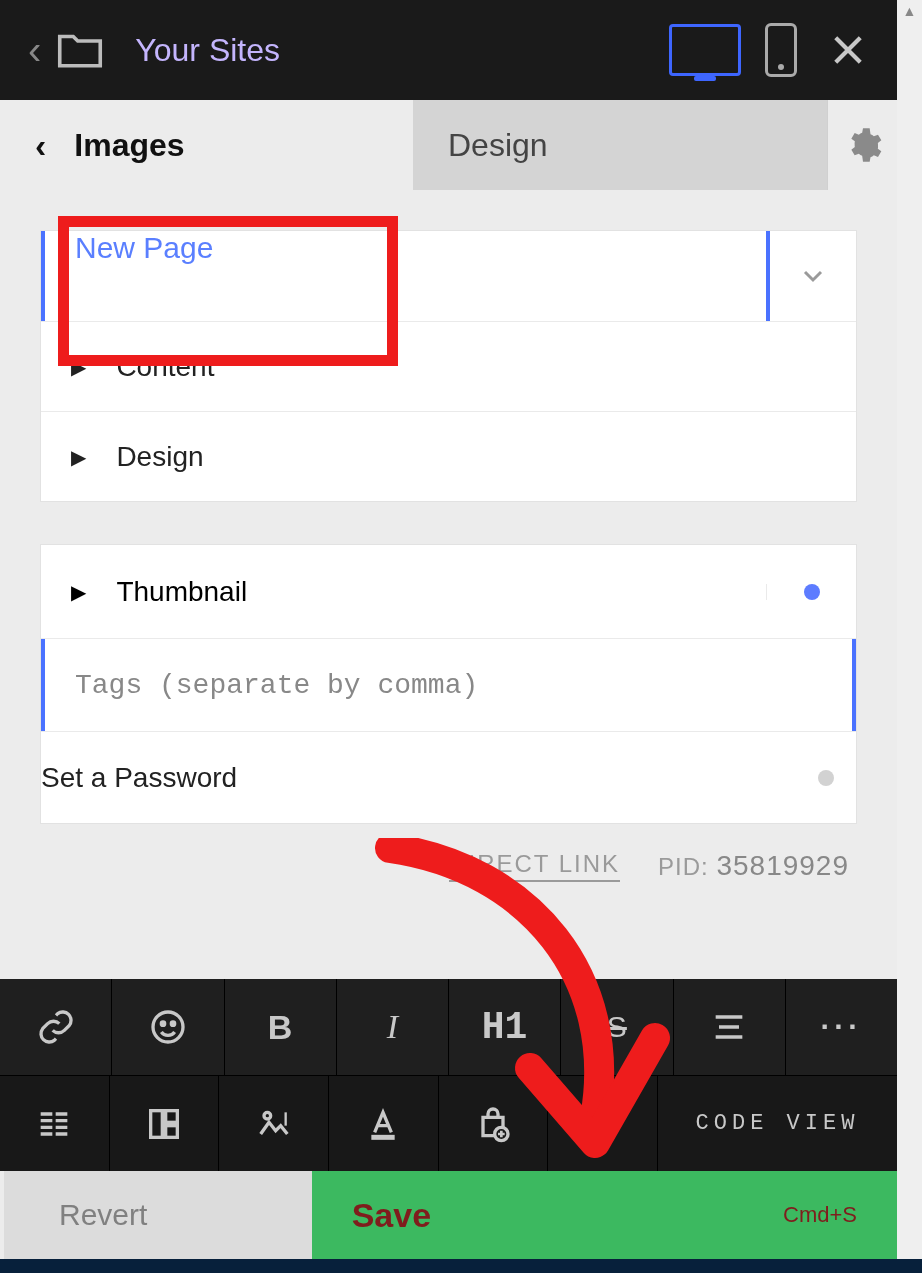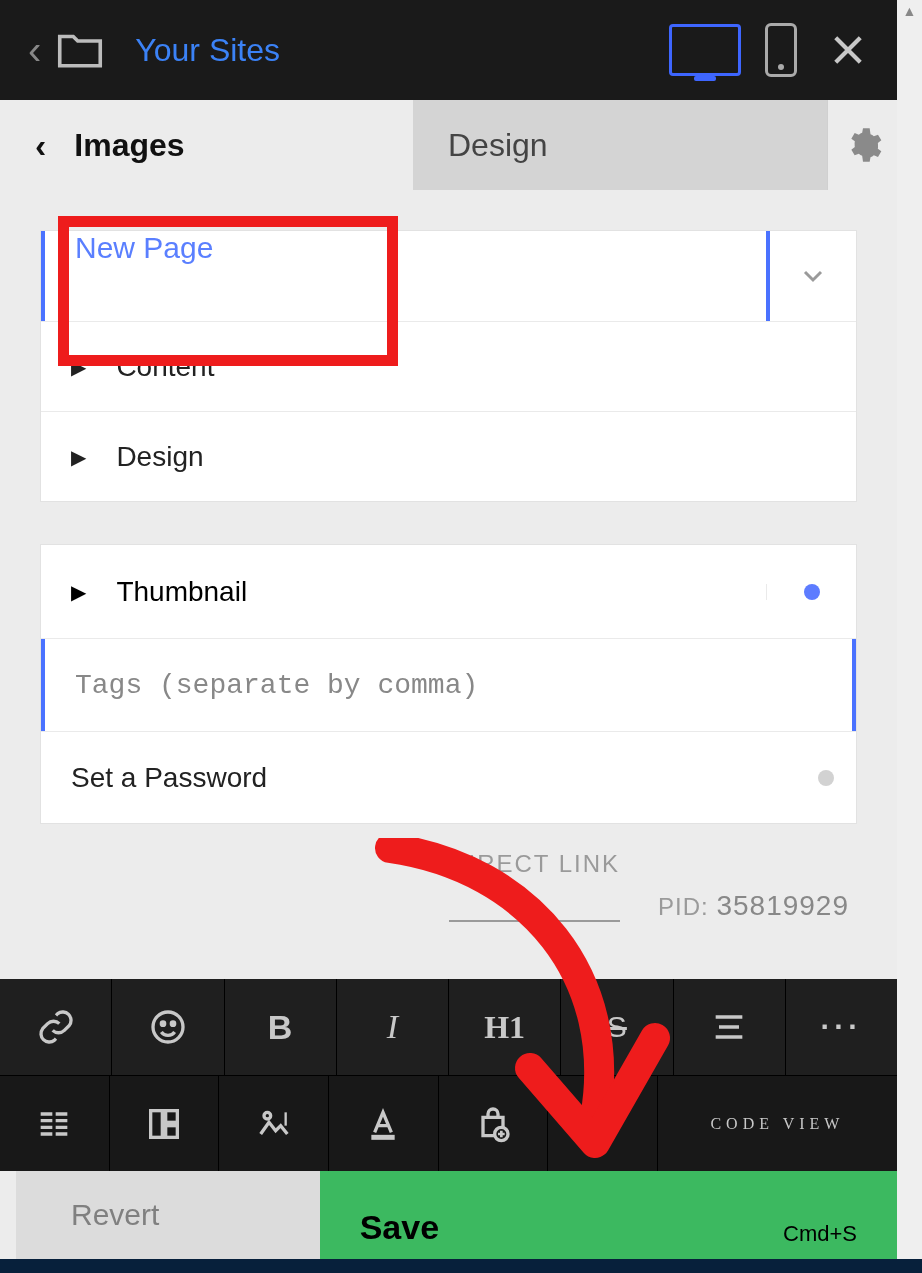--- a/index.html
+++ b/index.html
@@ -2,21 +2,21 @@
 <html><head>
 <meta charset="utf-8">
 <style>
   * { box-sizing: border-box; margin: 0; padding: 0; }
   html, body { width: 922px; height: 1273px; font-family: -apple-system, "Helvetica Neue", Arial, sans-serif; background:#fff; overflow:hidden; }
   .app { width:897px; height:1259px; position:relative; background:#ececec; }
   
   .topbar { height:100px; background:#1a1a1a; display:flex; align-items:center; padding:0 28px; color:#ccc; position:relative; }
   .topbar .back-ch { font-size:40px; color:#888; margin-right:12px; cursor:pointer;}
   .folder-icon svg { width:54px; height:54px; display:block;}
-  .topbar .title { font-size:32px; color:#3b82f6; margin-left:28px; flex:1;}
+  .topbar .title { font-size:32px; color:#c4b5fd; margin-left:28px; flex:1;}
   .devices { display:flex; align-items:center; gap:24px; margin-right:30px;}
   .dev-desktop { width:72px; height:52px; border:3px solid #3e66ff; border-radius:4px; position:relative;}
   .dev-desktop::after{content:"";position:absolute;left:22px;right:22px;bottom:-8px;height:5px;background:#3e66ff;border-radius:2px;}
   .dev-mobile { width:32px; height:54px; border:3px solid #aaa; border-radius:6px; position:relative;}
   .dev-mobile::after{content:"";position:absolute;left:50%;bottom:4px;width:6px;height:6px;border-radius:50%;background:#aaa;transform:translateX(-50%);}
   .close-x svg{width:42px;height:42px;display:block;}
   
   .tabs { display:flex; height:90px; }
   .tab { display:flex; align-items:center; font-size:32px; padding:0 35px; }
   .tab.content { width:413px; background:#ececec; color:#111; font-weight:700;}
@@ -39,43 +39,43 @@
   .thumb-row{height:94px;display:flex;align-items:center;border-bottom:1px solid #eaeaea;}
   .thumb-row .lab{flex:1;display:flex;align-items:center;padding-left:30px;font-size:28px;}
   .thumb-row .lab .tri{margin-right:30px;font-size:20px;}
   .thumb-row .dotcell{width:90px;border-left:1px solid #eaeaea;display:flex;align-items:center;justify-content:center;}
   .dot{width:16px;height:16px;border-radius:50%;}
   .dot.blue{background:#5d7cff;}
   .dot.gray{background:#d2d2d2;}
   .tags-row{height:92px;border-left:4px solid #4a72ff;border-right:4px solid #4a72ff;display:flex;align-items:center;padding-left:30px;}
   .tags-row input{border:none;outline:none;font-size:28px;color:#333;width:100%;font-family:Liberation Mono, monospace;}
   .tags-row input::placeholder{color:#888;}
-  .pass-row{height:92px;display:flex;align-items:center;border-top:1px solid #eaeaea;padding-left:30px;font-size:28px;color:#222;}
+  .pass-row{height:92px;display:flex;align-items:center;border-top:1px solid #eaeaea;font-size:28px;color:#222;}
   .pass-row .sp{flex:1;}
   .pass-row .dotcell{width:60px;display:flex;justify-content:center;}
   .meta-row{display:flex;justify-content:flex-end;gap:38px;margin-top:26px;font-size:24px;color:#9a9a9a;padding-right:8px;}
   .meta-row .dlink{letter-spacing:2px;border-bottom:2px solid #9a9a9a;padding-bottom:2px;cursor:pointer;}
-  .meta-row .pid{letter-spacing:1px;margin-top:40px;}
+  .meta-row .pid{letter-spacing:1px;}
   .meta-row .pid b{color:#888;font-weight:400;font-size:28px;}
   
   .toolbars{position:absolute;left:0;right:0;bottom:88px;}
   .tool-row{display:flex;height:96px;background:#1f1f1f;}
   .tool-row.second{background:#181818;border-top:1px solid #000;}
   .tcell{flex:1;min-width:0;border-right:1px solid #000;display:flex;align-items:center;justify-content:center;color:#c8c8c8;font-size:30px;cursor:pointer;}
   .tcell:last-child{border-right:none;}
   .tcell svg{width:40px;height:40px;display:block;}
   .tcell.bold{font-weight:900;font-size:34px;}
   .tcell.italic{font-style:italic;font-family:Georgia,serif;font-size:34px;}
-  .tcell.h1,.tcell.h2{font-weight:900;font-size:32px;font-family:Liberation Serif, serif;}
+  .tcell.h1,.tcell.h2{font-weight:900;font-size:38px;font-family:Liberation Mono, monospace;}
   .tcell.s{font-size:30px;}
-  .tcell.codeview{flex:2.2;letter-spacing:5px;font-family:Liberation Serif, serif;font-size:16px;}
-  
-  .actions{position:absolute;left:16px;right:0;bottom:0;height:88px;display:flex;}
+  .tcell.codeview{flex:2.2;letter-spacing:5px;font-family:Liberation Mono, monospace;font-size:22px;}
+  
+  .actions{position:absolute;left:4px;right:0;bottom:0;height:88px;display:flex;}
   .revert{flex:1;background:#dcdcdc;color:#808080;display:flex;align-items:center;padding-left:55px;font-size:30px;cursor:pointer;}
-  .save{flex:2;background:#3cb960;color:#000000;display:flex;align-items:flex-end;padding:12px 40px;font-size:34px;font-weight:700;cursor:pointer;}
+  .save{flex:2;background:#3cb960;color:#7f1d1d;display:flex;align-items:center;padding:5px 40px;font-size:34px;font-weight:700;cursor:pointer;}
   .save .sp{flex:1;}
   .save .kbd{font-size:22px;font-weight:400;}
   
   .scroll-rail{position:absolute;right:0;top:0;width:25px;height:1259px;background:#efefef;}
   .scroll-up{position:absolute;top:0;left:0;right:0;height:22px;display:flex;align-items:center;justify-content:center;color:#888;font-size:14px;}
   
   .arrow-anno{position:absolute;left:370px;top:838px;width:320px;height:340px;z-index:60;pointer-events:none;}
   .bottom-strip{position:absolute;left:0;right:0;bottom:0;height:14px;background:#07203b;}
 </style>
 </head>

